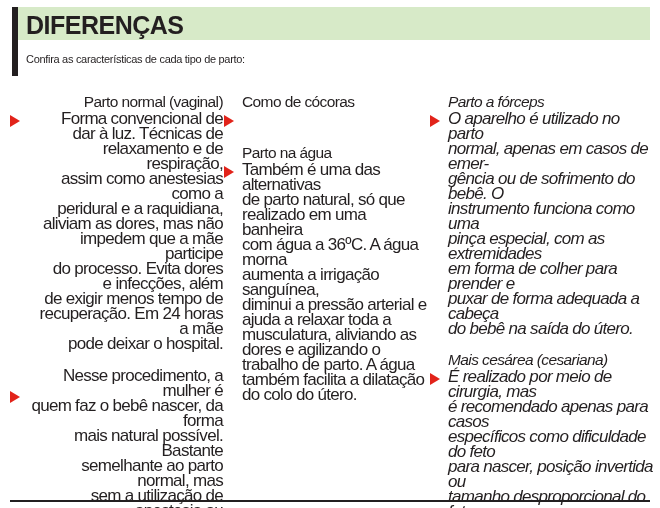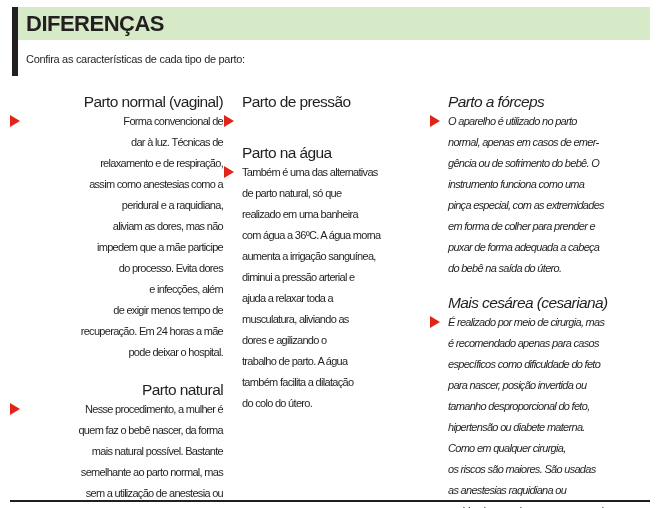--- a/index.html
+++ b/index.html
@@ -5,36 +5,36 @@
   html, body { margin: 0; padding: 0; }
   body {
     width: 660px; height: 508px; background: #ffffff; position: relative; overflow: hidden;
     font-family: "Liberation Sans", "DejaVu Sans", sans-serif; color: #231f20;
   }
   .accent-bar { position: absolute; left: 12px; top: 7px; width: 6px; height: 69px; background: #231f20; }
   .header-band {
     position: absolute; left: 18px; top: 7px; width: 632px; height: 33px; background: #d7eac8;
   }
   .header-title {
-    position: absolute; left: 26px; top: 11px; font-size: 22px; font-weight: bold; letter-spacing: -0.5px;
+    position: absolute; left: 26px; top: 11px; font-size: 25px; font-weight: bold; letter-spacing: -0.5px;
     color: #231f20;
   }
   .subtitle {
     position: absolute; left: 26px; top: 53px; font-size: 11px; color: #231f20; letter-spacing: -0.3px;
   }
   .col { position: absolute; top: 92px; }
   .col1 { left: 8px; width: 215px; text-align: right; }
   .col2 { left: 222px; width: 205px; }
   .col3 { left: 428px; width: 225px; font-style: italic; }
   .section { position: relative; padding-left: 20px; margin-bottom: 10px; }
   .section-title {
     font-size: 15.5px; font-weight: normal; letter-spacing: -0.6px; line-height: 19px; color: #231f20;
   }
   .section-body {
-    font-size: 11px; line-height: 21px; letter-spacing: -0.7px; color: #231f20; white-space: pre-line;
+    font-size: 17px; line-height: 15px; letter-spacing: -0.7px; color: #231f20; white-space: pre-line;
   }
   .bullet {
     position: absolute; left: 2px; top: 23px; width: 0; height: 0;
     border-top: 6px solid transparent; border-bottom: 6px solid transparent; border-left: 10px solid #e2231a;
   }
   .bottom-rule { position: absolute; left: 10px; top: 500px; width: 640px; height: 2px; background: #231f20; }
 </style>
 </head>
 <body>
 
@@ -55,36 +55,35 @@
 aliviam as dores, mas não
 impedem que a mãe participe
 do processo. Evita dores
 e infecções, além
 de exigir menos tempo de
 recuperação. Em 24 horas a mãe
 pode deixar o hospital.</div>
   </div>
   <div class="section" style="margin-top:17px;">
     <span class="bullet"></span>
-    <div class="section-title">Parto natural</div>
     <div class="section-body">Nesse procedimento, a mulher é
 quem faz o bebê nascer, da forma
 mais natural possível. Bastante
 semelhante ao parto normal, mas
 sem a utilização de anestesia ou
 qualquer tipo de indução que
 estimule o nascimento. O tempo de
 recuperação também é curto.</div>
   </div>
 </div>
 
 <div class="col col2">
   <div class="section">
     <span class="bullet"></span>
-    <div class="section-title">Parto de pressão</div>
+    <div class="section-title">Como de cócoras</div>
   </div>
   <div class="section" style="margin-top:32px;">
     <span class="bullet"></span>
     <div class="section-title">Parto na água</div>
     <div class="section-body">Também é uma das alternativas
 de parto natural, só que
 realizado em uma banheira
 com água a 36ºC. A água morna
 aumenta a irrigação sanguínea,
 diminui a pressão arterial e

